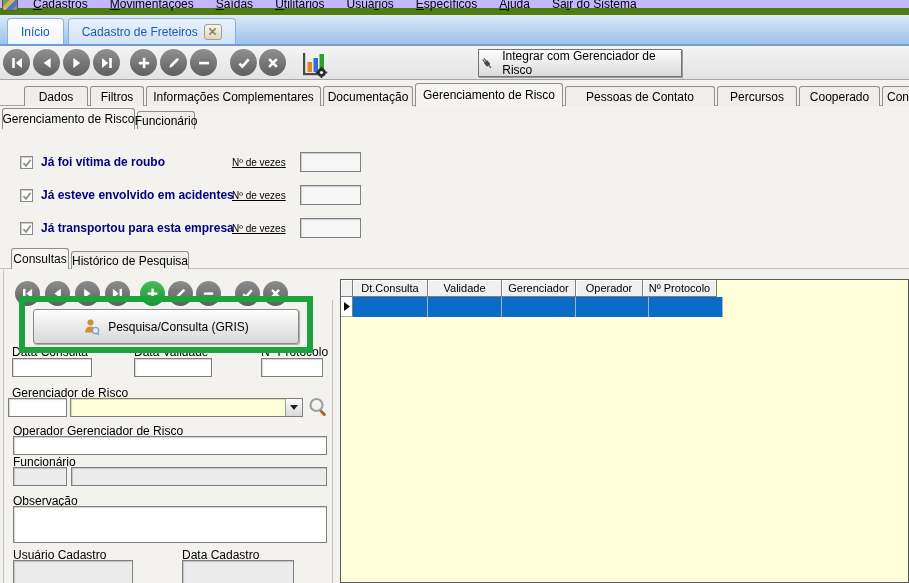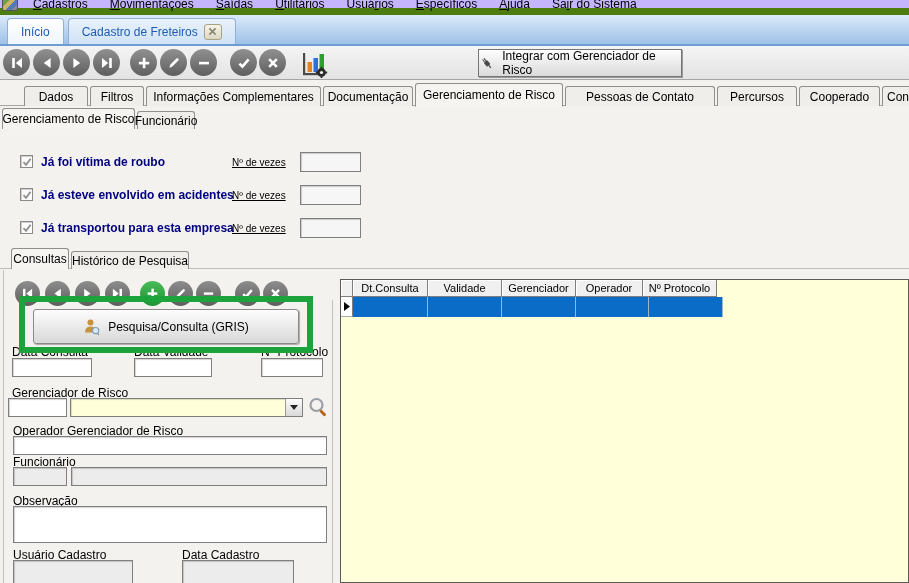--- a/index.html
+++ b/index.html
@@ -31,21 +31,21 @@
   
   .tabline{position:absolute;top:105px;left:0;right:0;border-top:1px solid #a5a5a5;}
   .maintabs{position:absolute;top:82px;left:2px;right:0;height:24px;display:flex;align-items:flex-end;padding-left:22px;}
   .mtab{height:20px;margin-right:2px;background:#efeeeb;border:1px solid #8f8f8f;border-bottom:none;border-radius:3px 3px 0 0;display:flex;align-items:center;justify-content:center;white-space:nowrap;overflow:hidden;flex:none;}
   .mtab.active{height:24px;background:#f5f4f1;z-index:3;margin-bottom:-1px;border-bottom:1px solid #f5f4f1;}
   
   .subtabs{position:absolute;top:108px;left:2px;height:21px;display:flex;align-items:flex-end;}
   .stab{height:18px;margin-right:2px;background:#efeeeb;border:1px solid #8f8f8f;border-bottom:none;border-radius:3px 3px 0 0;display:flex;align-items:center;justify-content:center;white-space:nowrap;flex:none;}
   .stab.active{height:21px;background:#f5f4f1;}
   
-  .checkrow{position:absolute;left:20px;display:flex;align-items:flex-start;}
+  .checkrow{position:absolute;left:20px;display:flex;align-items:flex-end;}
   .cb{width:13px;height:13px;background:#fbfbfb;border:1px solid #8a8a8a;box-shadow:inset 1px 1px 0 rgba(0,0,0,.18);display:flex;align-items:center;justify-content:center;}
   .cblabel{margin-left:8px;color:#000080;font-weight:bold;}
   .timeslabel{position:absolute;font-size:10px;text-decoration:underline;}
   .field{position:absolute;background:#fff;border:1px solid #7f7f7f;box-shadow:inset 1px 1px 1px rgba(0,0,0,.18);font:inherit;padding:0 3px;}
   .field.gray{background:#ececec;}
   .field.softgray{background:#f6f6f6;}
   
   .hline268{position:absolute;top:268px;left:0;right:0;border-top:1px solid #bdbdbd;}
   .ctabs{position:absolute;top:249px;left:2px;height:20px;display:flex;align-items:flex-end;z-index:4;margin-left:9px;}
   .vlineL{position:absolute;left:3px;top:270px;bottom:0;border-left:1px solid #c2c2c2;}

